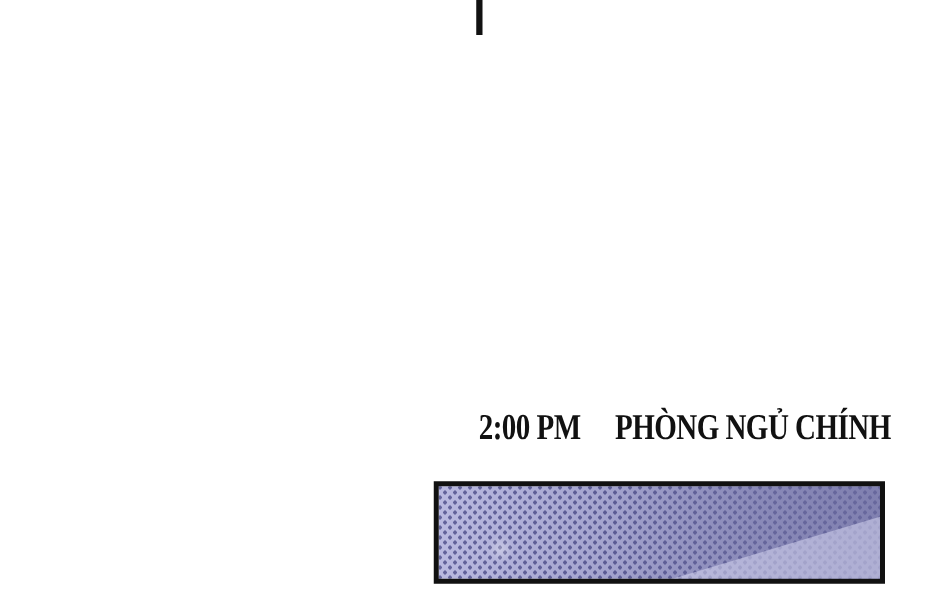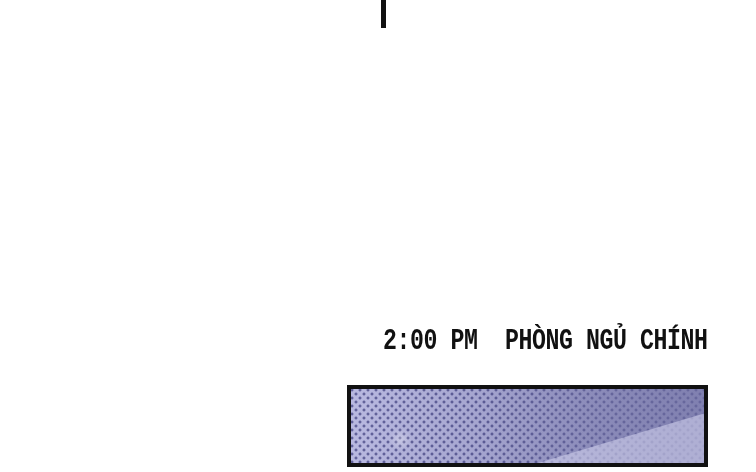--- a/index.html
+++ b/index.html
@@ -12,21 +12,21 @@
     --diag: rgba(214, 214, 240, 0.55);
   }
   * { margin: 0; padding: 0; box-sizing: border-box; }
   html, body { background: #ffffff; }
   .page {
     position: relative;
     width: 756px;
     height: 472px;
     background: var(--page-bg);
     overflow: hidden;
-    font-family: Liberation Mono, monospace;
+    font-family: Liberation Serif, serif;
   }
   .divider-line {
     position: absolute;
     left: 381px;
     top: 0;
     width: 5px;
     height: 28px;
     background: var(--ink);
   }
   .caption {

